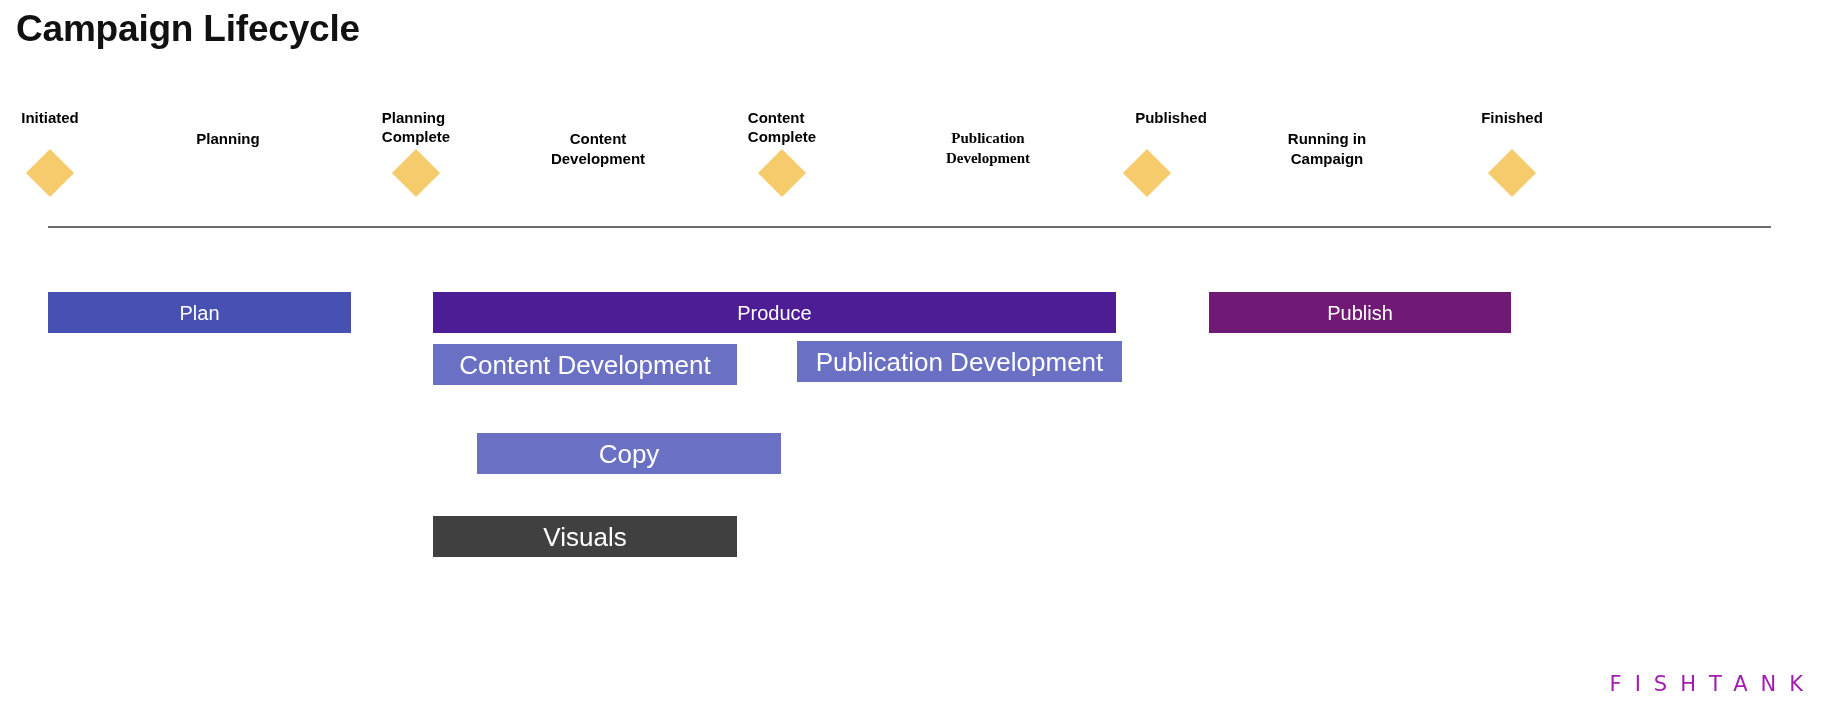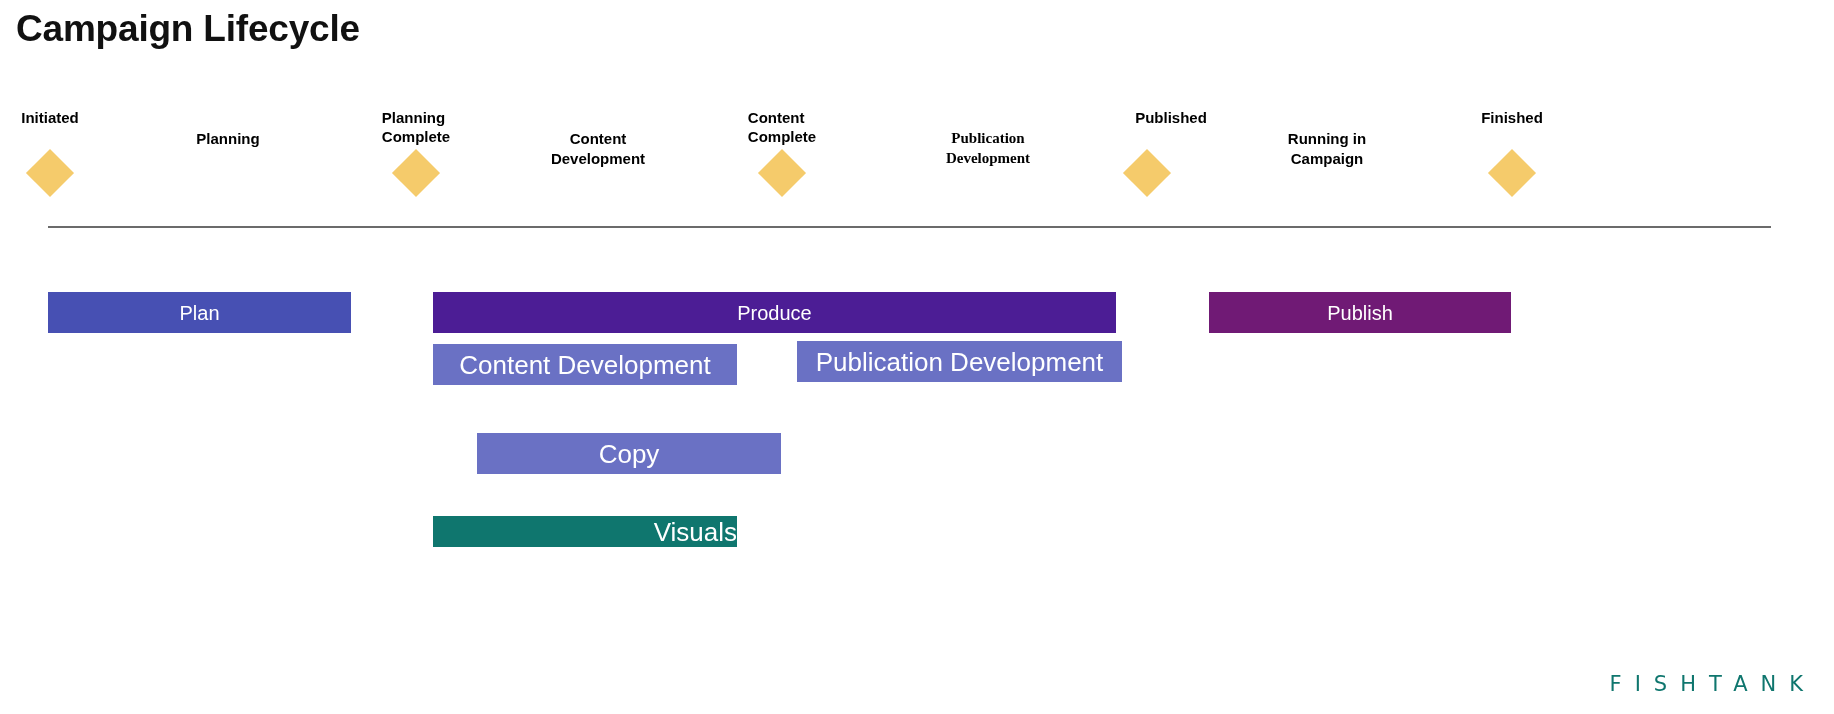--- a/index.html
+++ b/index.html
@@ -108,21 +108,21 @@
   .bar.task  .bar-label { font-size: 26px; }
 
   
   .logo {
     position: absolute;
     right: 18px;
     bottom: 18px;
     font-size: 21px;
     font-weight: normal;
     letter-spacing: 13px;
-    color: #0f766e;
+    color: #a21caf;
     font-family: "DejaVu Sans", sans-serif;
     white-space: nowrap;
   }
 </style>
 </head>
 <body style="background: rgb(255, 255, 255);">
 
 <div id="canvas">
 
   <div class="page-title">Campaign Lifecycle</div>
@@ -174,20 +174,20 @@
       </div>
       <div class="bar task" style="left: 433px; top: 344px; width: 304px; height: 41px; background: rgb(106, 113, 196);">
         <span class="bar-label">Content Development</span>
       </div>
       <div class="bar task" style="left: 797px; top: 341px; width: 325px; height: 41px; background: rgb(106, 113, 196);">
         <span class="bar-label">Publication Development</span>
       </div>
       <div class="bar task" style="left: 433px; top: 433px; width: 304px; height: 41px; background: rgb(106, 113, 196); margin-left: 44px;">
         <span class="bar-label">Copy</span>
       </div>
-      <div class="bar task" style="left: 433px; top: 516px; width: 304px; height: 31px; background: #0f766e; justify-content: flex-end;">
+      <div class="bar task" style="left: 433px; top: 516px; width: 304px; height: 41px; background: #404040;">
         <span class="bar-label">Visuals</span>
       </div>
     </div>
 
   <div class="logo">FISHTANK</div>
 
 </div>
 
 </body></html>

